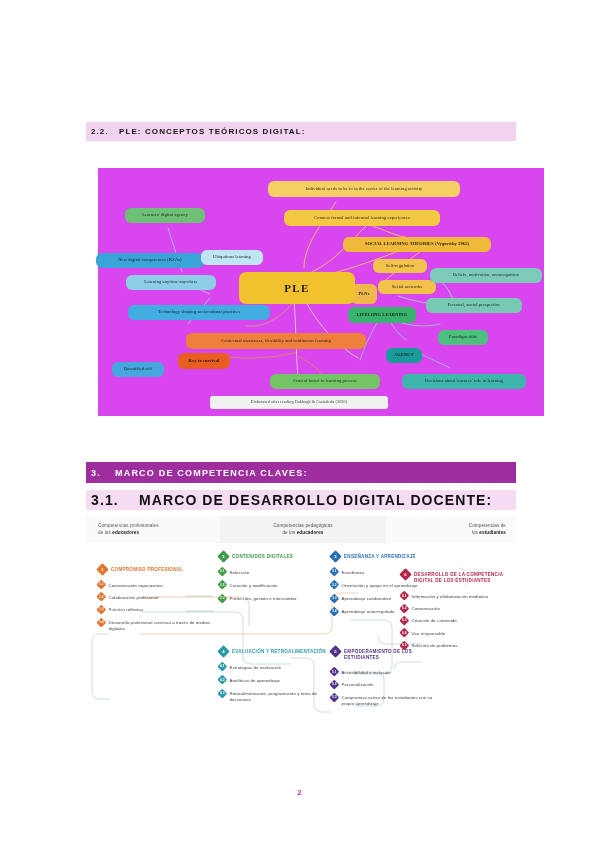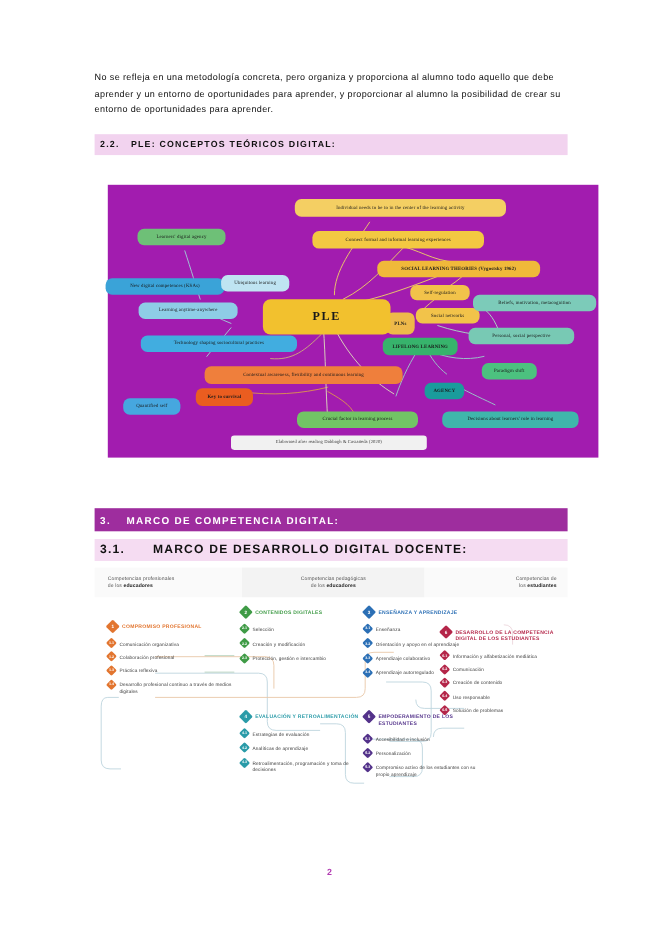--- a/index.html
+++ b/index.html
@@ -37,30 +37,30 @@
     left:86px; top:462px; width:430px; height:21px;
     background:#9e2d9e; color:#fff;
     font-size:9px; font-weight:bold; letter-spacing:1.2px;
     padding-left:5px;
   }
   #h3 .num { width:24px; }
 
   #h31 {
     left:86px; top:490px; width:430px; height:20px;
     background:#f5dcf2; color:#111;
-    font-size:11px; font-weight:bold; letter-spacing:1.1px;
+    font-size:14px; font-weight:bold; letter-spacing:1.1px;
     padding-left:5px;
   }
   #h31 .num { width:48px; }
 
   
   #mindmap {
     position:absolute; left:98px; top:168px;
     width:446px; height:248px;
-    background:#a21caf;
+    background:#d946ef;
   }
   #mindmap svg.links { position:absolute; left:0; top:0; width:446px; height:248px; }
   .node {
     position:absolute;
     border-radius:6px;
     display:flex; align-items:center; justify-content:center;
     text-align:center;
     font-family:"Liberation Serif", serif;
     color:#1a1a1a;
     font-size:4.4px;
@@ -128,21 +128,20 @@
     position:absolute; left:0; top:788px; width:599px;
     text-align:center; font-size:8px; font-weight:bold; color:#b23bb2;
     font-family:"Liberation Sans", sans-serif;
   }
 </style>
 </head>
 <body>
 
 <div class="page">
 
-  <div class="intro">No se refleja en una metodología concreta, pero organiza y proporciona al alumno todo aquello que debe aprender y un entorno de oportunidades para aprender, y proporcionar al alumno la posibilidad de crear su entorno de oportunidades para aprender.</div>
 
   <div class="bar" id="h22">
     <span class="num">2.2.</span>
     <span class="txt">PLE: CONCEPTOS TEÓRICOS DIGITAL:</span>
   </div>
 
   <div id="mindmap">
     <svg class="links" viewBox="0 0 446 248">
       <g fill="none" stroke-width="0.9" stroke-linecap="round">
 
@@ -197,21 +196,21 @@
     <div class="node bold" style="left:250px; top:139px; width:68px; height:16px; background:#37b36c;">LIFELONG LEARNING</div>
     <div class="node" style="left:340px; top:162px; width:50px; height:15px; background:#4cc17f;">Paradigm shift</div>
     <div class="node bold" style="left:288px; top:180px; width:36px; height:15px; background:#1a9c9c;">AGENCY</div>
     <div class="node" style="left:304px; top:206px; width:124px; height:15px; background:#3fb6ab;">Decisions about learners' role in learning</div>
 
     <div class="node caption" style="left:112px; top:228px; width:178px; height:13px;">Elaborated after reading Dabbagh &amp; Castañeda (2020)</div>
   </div>
 
   <div class="bar" id="h3">
     <span class="num">3.</span>
-    <span class="txt">MARCO DE COMPETENCIA DIGITAL:</span>
+    <span class="txt">MARCO DE COMPETENCIA CLAVES:</span>
   </div>
 
   <div class="bar" id="h31">
     <span class="num">3.1.</span>
     <span class="txt">MARCO DE DESARROLLO DIGITAL DOCENTE:</span>
   </div>
 
   <div id="digcomp">
 
     <div class="hdrband">

